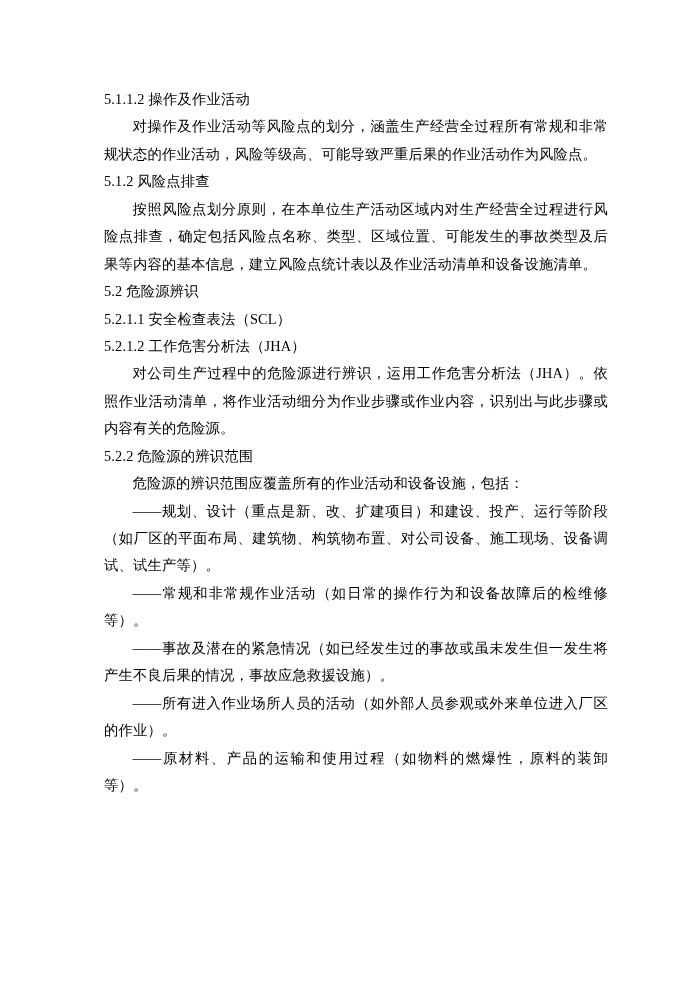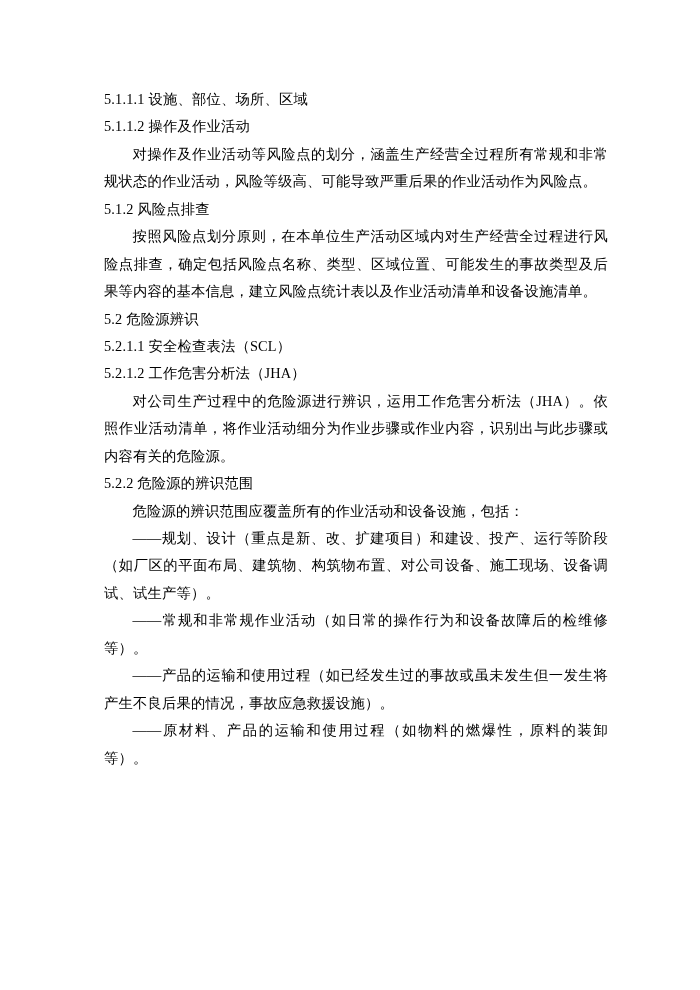--- a/index.html
+++ b/index.html
@@ -37,30 +37,30 @@
   }
   .indent-2 {
     text-indent: 2em;
   }
 </style>
 </head>
 <body>
 
 <div class="page">
   <div class="doc-body">
-    <p class="para indent-0">5.1.1.1 设施、部位、场所、区域</p>
     <p class="para indent-0">5.1.1.2 操作及作业活动</p>
     <p class="para indent-2">对操作及作业活动等风险点的划分，涵盖生产经营全过程所有常规和非常规状态的作业活动，风险等级高、可能导致严重后果的作业活动作为风险点。</p>
     <p class="para indent-0">5.1.2 风险点排查</p>
     <p class="para indent-2">按照风险点划分原则，在本单位生产活动区域内对生产经营全过程进行风险点排查，确定包括风险点名称、类型、区域位置、可能发生的事故类型及后果等内容的基本信息，建立风险点统计表以及作业活动清单和设备设施清单。</p>
     <p class="para indent-0">5.2 危险源辨识</p>
     <p class="para indent-0">5.2.1.1 安全检查表法（SCL）</p>
     <p class="para indent-0">5.2.1.2 工作危害分析法（JHA）</p>
     <p class="para indent-2">对公司生产过程中的危险源进行辨识，运用工作危害分析法（JHA）。依照作业活动清单，将作业活动细分为作业步骤或作业内容，识别出与此步骤或内容有关的危险源。</p>
     <p class="para indent-0">5.2.2 危险源的辨识范围</p>
     <p class="para indent-2">危险源的辨识范围应覆盖所有的作业活动和设备设施，包括：</p>
     <p class="para indent-2">——规划、设计（重点是新、改、扩建项目）和建设、投产、运行等阶段（如厂区的平面布局、建筑物、构筑物布置、对公司设备、施工现场、设备调试、试生产等）。</p>
     <p class="para indent-2">——常规和非常规作业活动（如日常的操作行为和设备故障后的检维修等）。</p>
-    <p class="para indent-2">——产品的运输和使用过程（如已经发生过的事故或虽未发生但一发生将产生不良后果的情况，事故应急救援设施）。</p>
+    <p class="para indent-2">——事故及潜在的紧急情况（如已经发生过的事故或虽未发生但一发生将产生不良后果的情况，事故应急救援设施）。</p>
+    <p class="para indent-2">——所有进入作业场所人员的活动（如外部人员参观或外来单位进入厂区的作业）。</p>
     <p class="para indent-2">——原材料、产品的运输和使用过程（如物料的燃爆性，原料的装卸等）。</p>
 
   </div>
 </div>
 
 </body></html>

